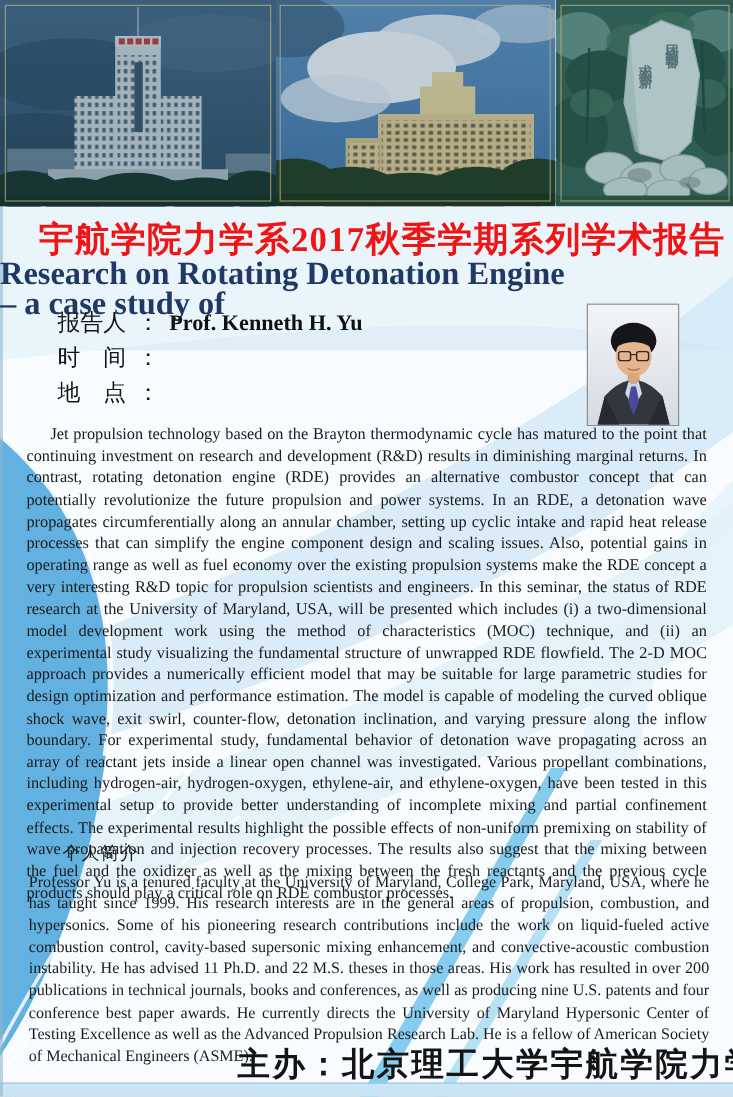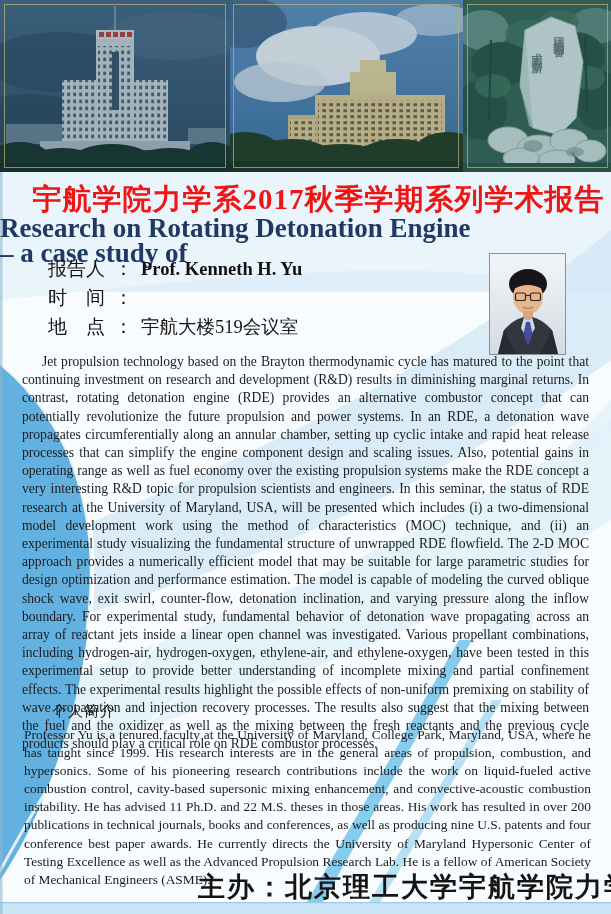--- a/index.html
+++ b/index.html
@@ -217,21 +217,20 @@
       <span class="info-colon">：</span>
       <span class="speaker-name">Prof.  Kenneth H. Yu</span>
     </div>
     <div class="info-row">
       <span class="info-label">时　间</span>
       <span class="info-colon">：</span>
     </div>
     <div class="info-row">
       <span class="info-label">地　点</span>
       <span class="info-colon">：</span>
-      <span class="cjk-value">宇航大楼519会议室</span>
     </div>
   </div>
 
   <div class="speaker-photo">
     <svg viewBox="0 0 75 100" width="75" height="100">
       <defs>
         <linearGradient id="pbg" x1="0" y1="0" x2="0" y2="1">
           <stop offset="0" stop-color="#f2f5f8"></stop>
             <stop offset="1" stop-color="#d5dbe2"></stop>
         </linearGradient>

